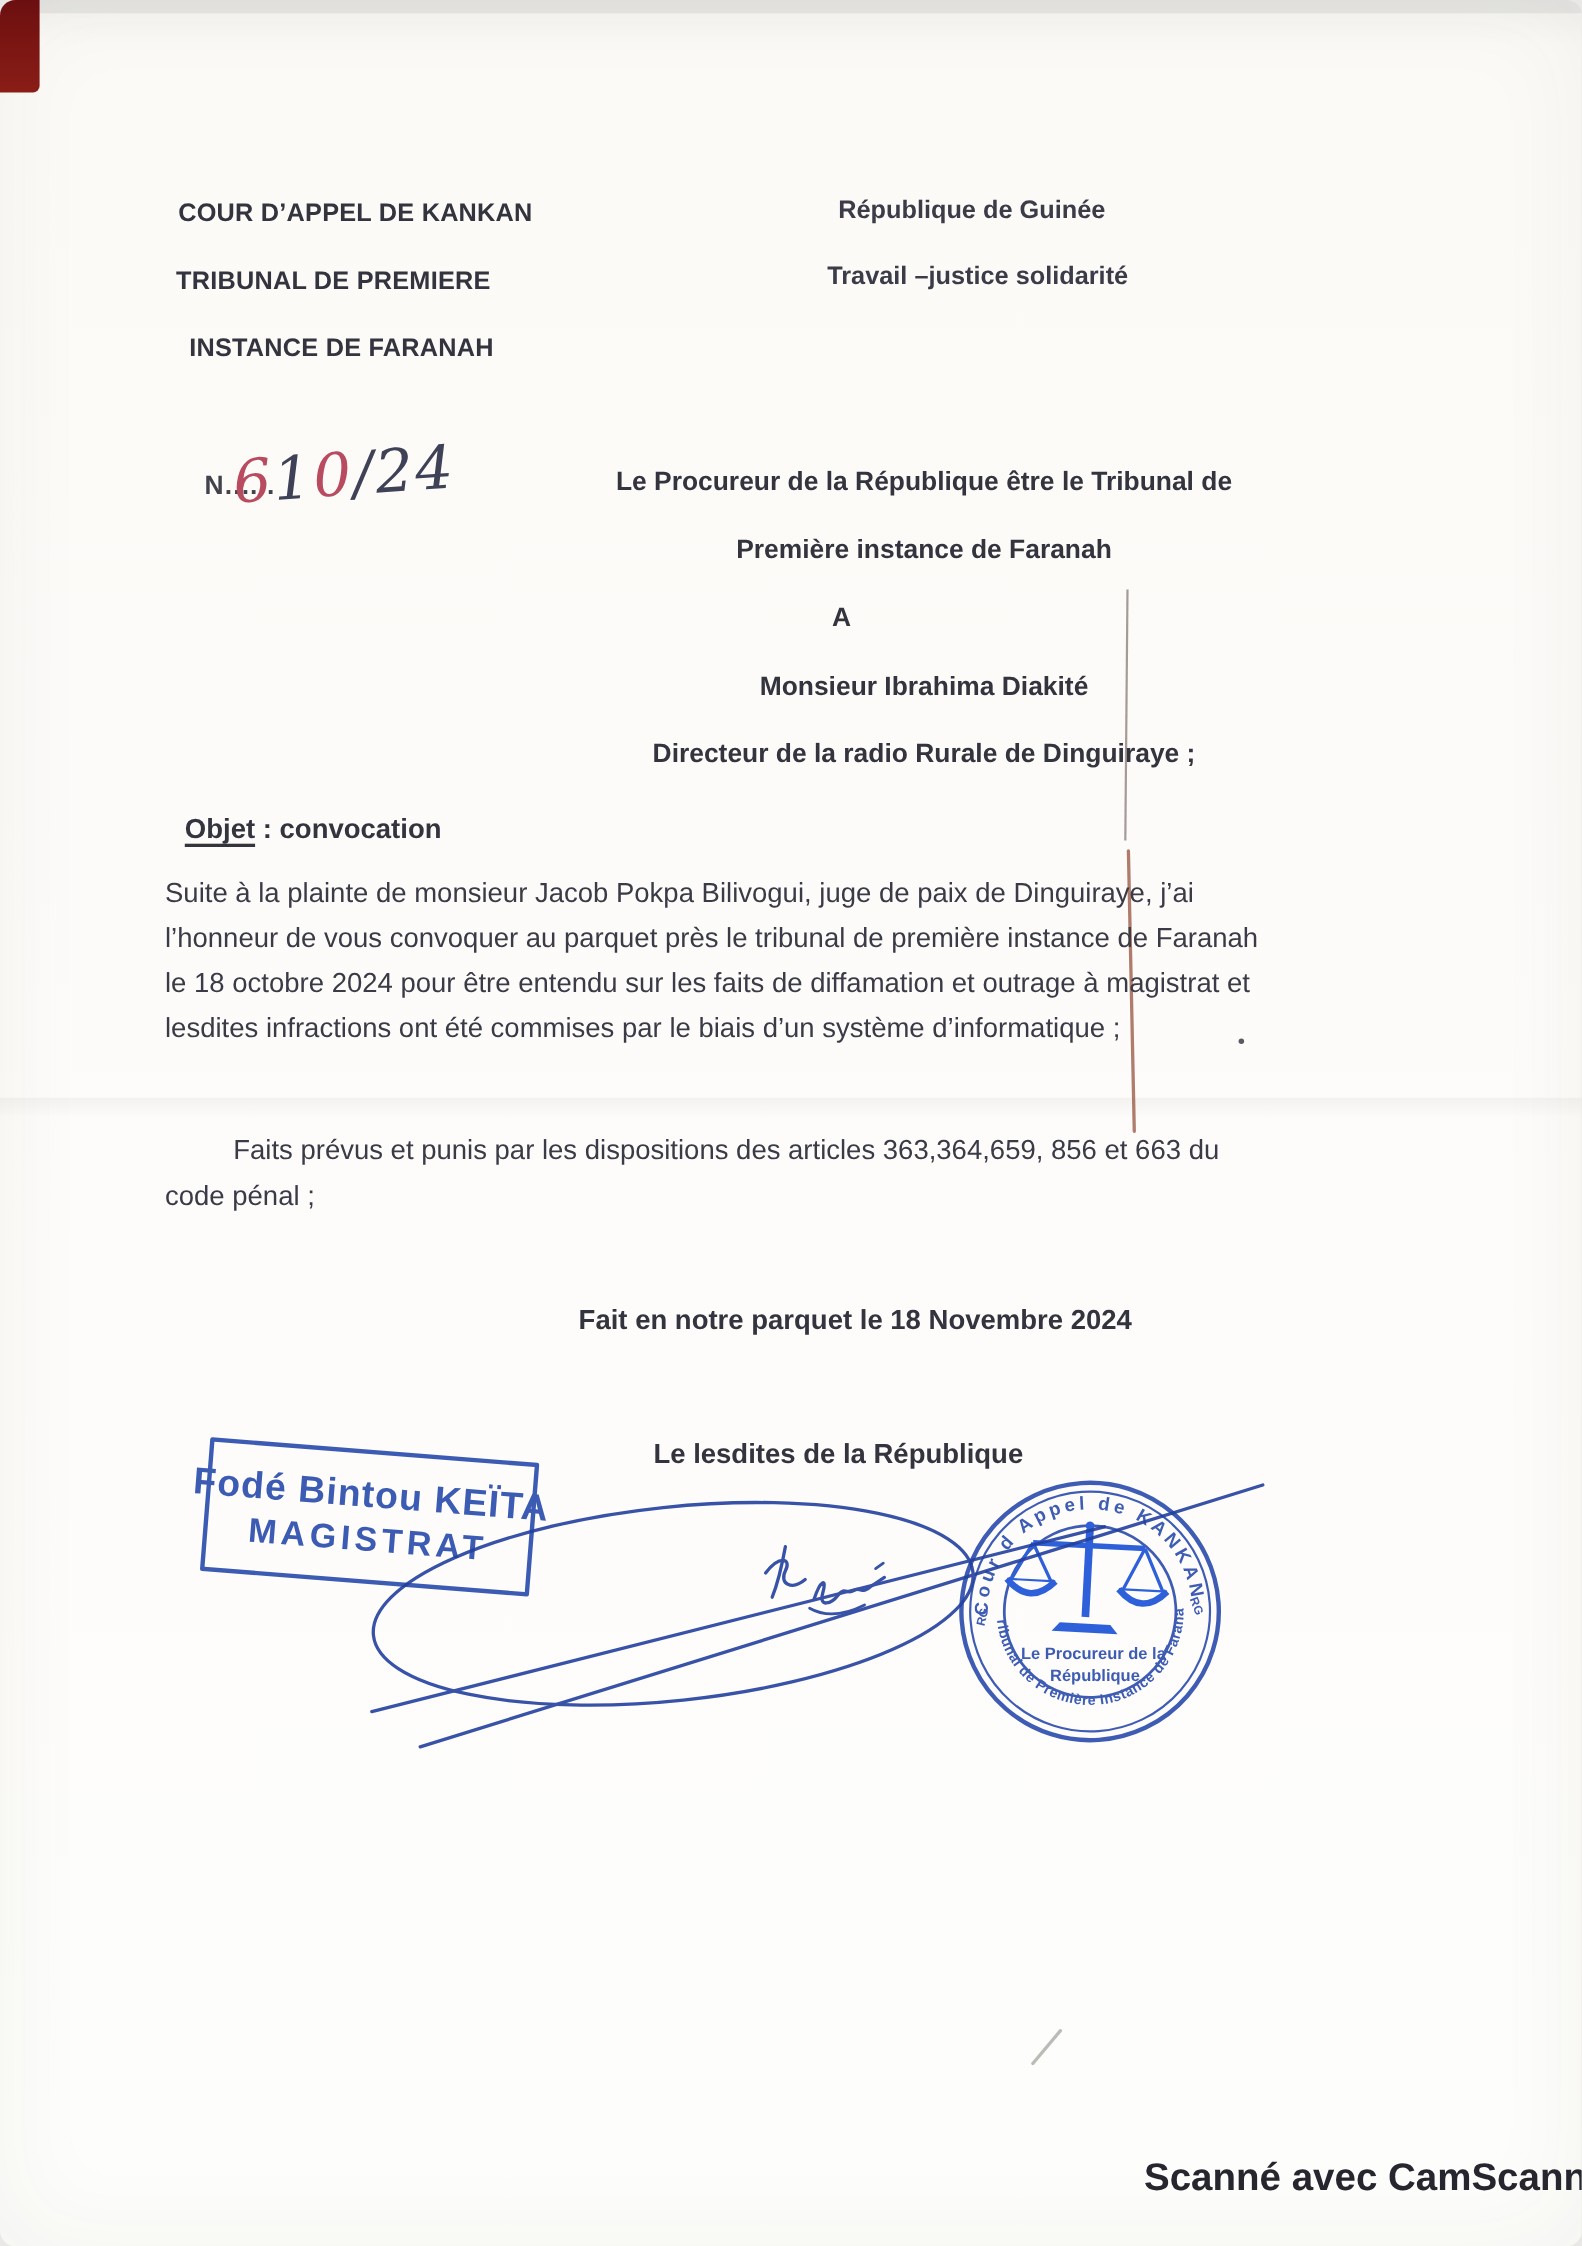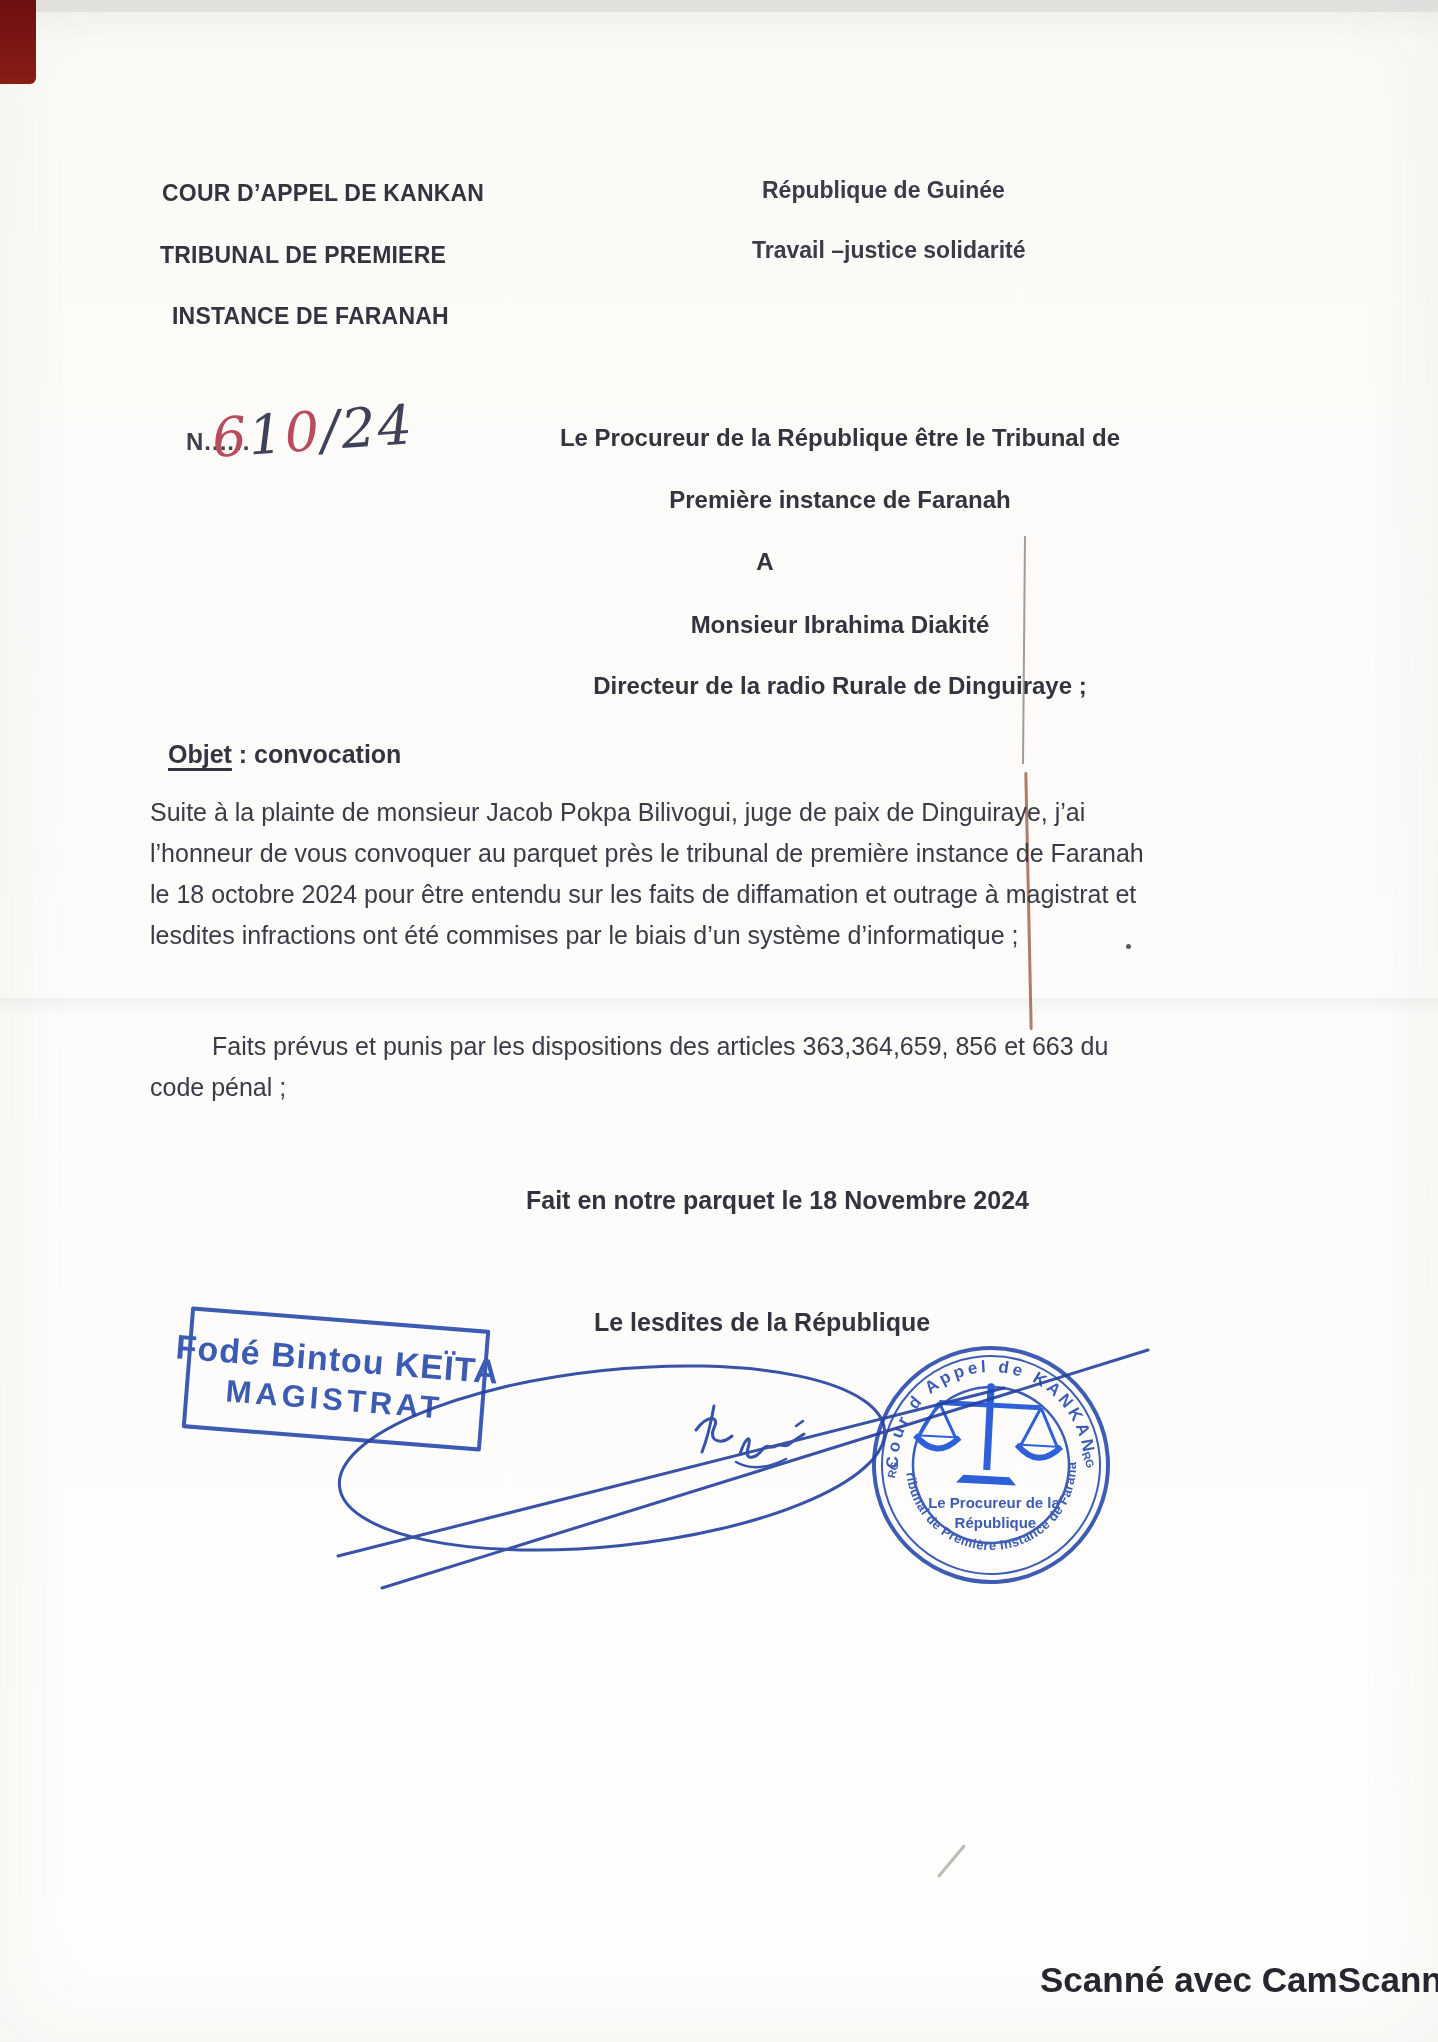--- a/index.html
+++ b/index.html
@@ -1,20 +1,20 @@
 <!DOCTYPE html>
 <html><head>
 <meta charset="utf-8">
 <style>
   html,body{margin:0;padding:0;background:#e9e8e6;}
   .page{
     position:relative;width:1438px;height:2042px;margin:0 auto;
     background:linear-gradient(180deg,#f3f2ef 0%,#fbfaf7 2%,#fdfcfa 60%,#fdfdfb 100%);
     box-shadow:inset 0 0 90px rgba(60,55,45,.05);
-    font-family:"Liberation Sans",sans-serif;color:#3a3a46;overflow:hidden;
+    font-family:"Liberation Sans",sans-serif;color:#3a3a46;overflow:hidden;border-radius:14px;
   }
   .abs{position:absolute;}
   .b{font-weight:700;color:#34343f;}
   .ink{color:#3c3c49;}
   
   .hl{font-size:23px;letter-spacing:.2px;white-space:nowrap;}
   .hr{font-size:23px;font-weight:600;white-space:nowrap;}
   
   .numrow{display:flex;align-items:flex-end;}
   .num-prefix{font-size:24px;font-weight:600;color:#42424e;letter-spacing:1px;}

